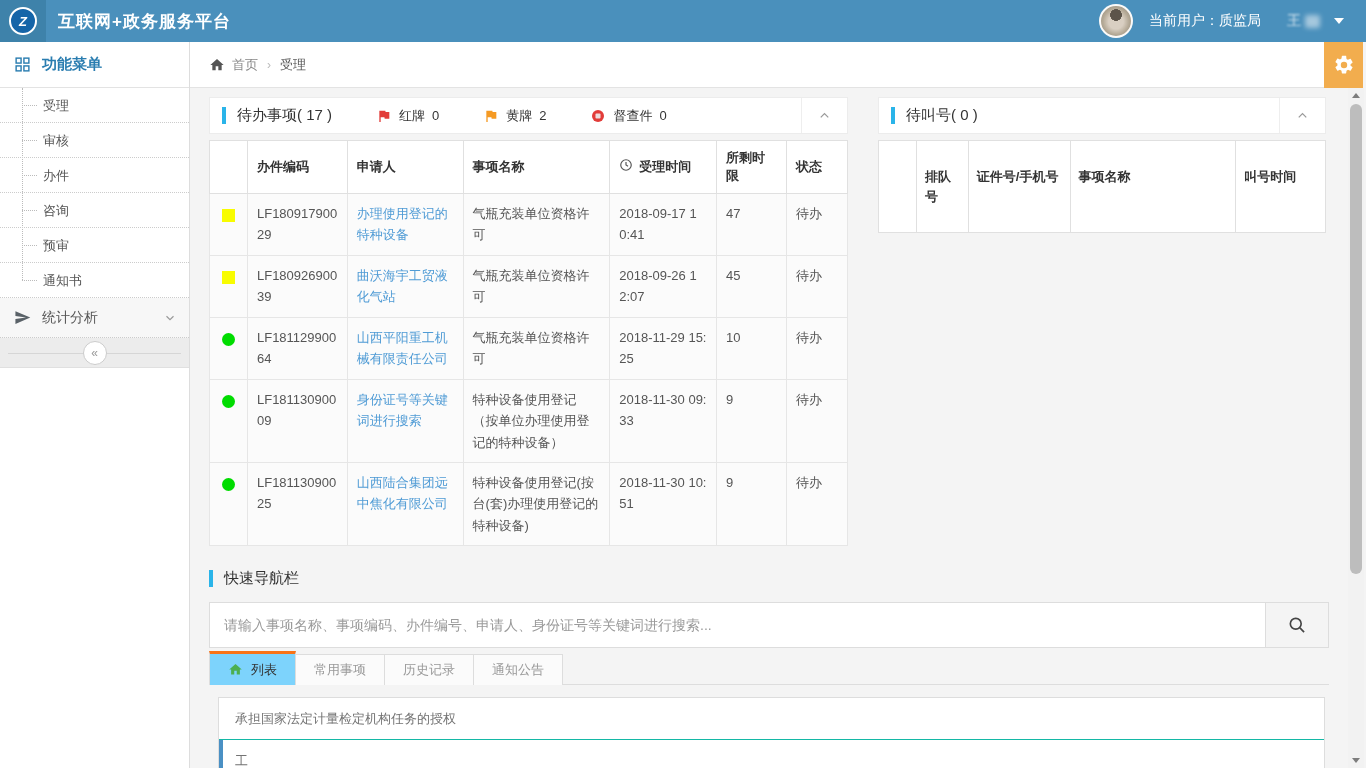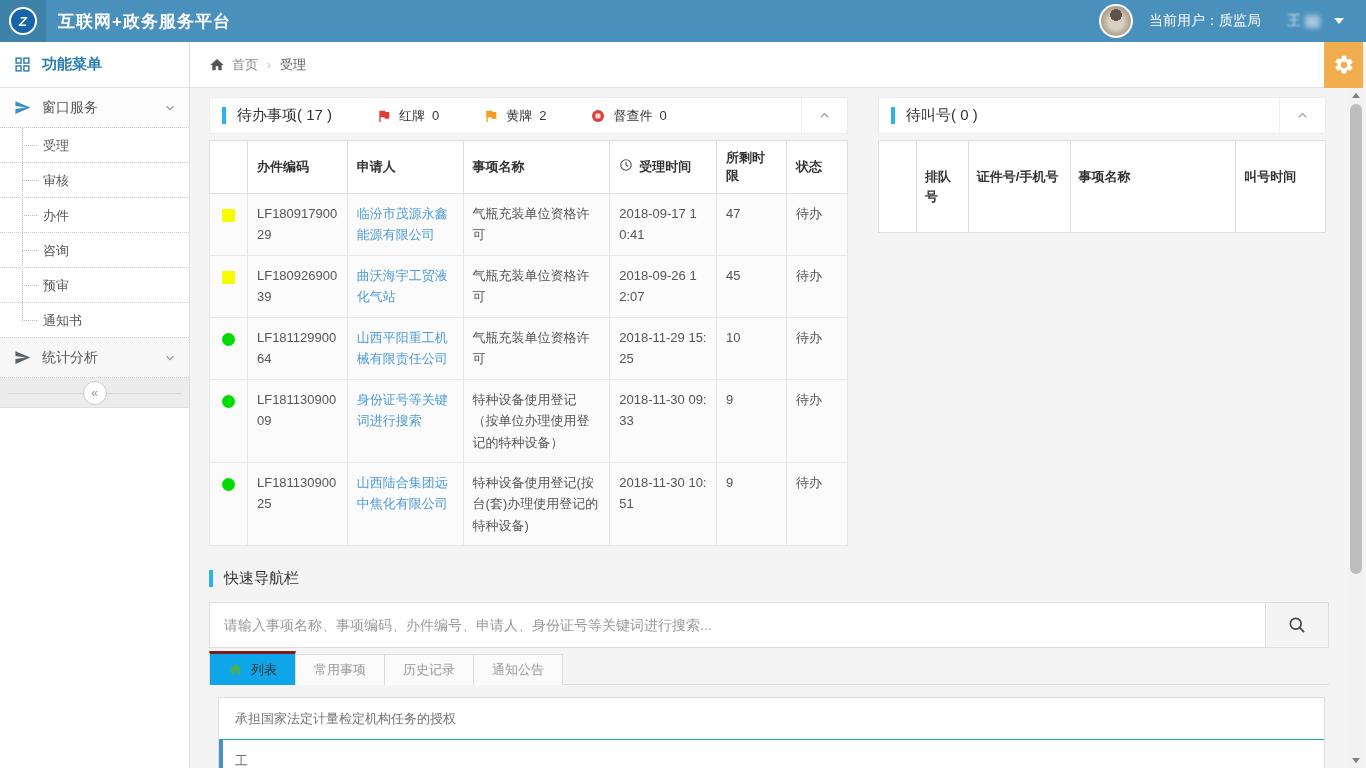--- a/index.html
+++ b/index.html
@@ -111,21 +111,21 @@
     padding:0 14px; font-size:14px; color:#333; outline:none;
     font-family:"Liberation Sans","DejaVu Sans",sans-serif; }
   .search-input::placeholder { color:#9a9a9a; }
   .search-btn { width:64px; height:46px; background:#f4f4f4; border:1px solid #ddd; cursor:pointer;
     display:flex; align-items:center; justify-content:center; }
 
   .tabs-row { margin-top:6px; width:1120px; height:31px; display:flex; border-bottom:1px solid #ddd; }
   .tab { height:31px; display:flex; align-items:center; padding:0 18px; font-size:13px; color:#999;
     background:#fbfbfb; border:1px solid #ddd; border-left:none; border-bottom:none; cursor:pointer; }
   .tab.first { border-left:1px solid #ddd; }
-  .tab.active { background:#0ea5e9; color:#333; border-top:3px solid #7f1d1d; height:34px;
+  .tab.active { background:#7dd3fc; color:#333; border-top:3px solid #f97316; height:34px;
     margin-top:-3px; position:relative; z-index:2; }
   .tab.active .tab-ico { margin-right:8px; }
 
   .quick-list { margin:12px 0 0 9px; width:1107px; background:#fff; border:1px solid #ddd;
     border-bottom:none; }
   .q-item { height:42px; line-height:41px; padding-left:16px; font-size:13px; color:#737373;
     border-bottom:1px solid #14b8a6; cursor:pointer; background:#fff; }
   .q-item.accent { border-left:4px solid #4a90c4; padding-left:12px; }
   svg { display:block; }
 </style>
@@ -154,29 +154,20 @@
       <g fill="none" stroke="#2a7db0" stroke-width="2">
         <rect x="3" y="3" width="7" height="7"></rect>
           <rect x="14" y="3" width="7" height="7"></rect>
         <rect x="3" y="14" width="7" height="7"></rect>
           <rect x="14" y="14" width="7" height="7"></rect>
       </g>
     </svg>
     <span class="txt">功能菜单</span>
   </div>
 
-  <div class="group-row">
-    <svg width="17" height="17" viewBox="0 0 24 24">
-      <path d="M2.01 21L23 12 2.01 3 2 10l15 2-15 2z" fill="#3a8fc7"></path>
-    </svg>
-    <span class="g-label">窗口服务</span>
-    <svg class="chev" width="14" height="14" viewBox="0 0 24 24">
-      <polyline points="6 9 12 15 18 9" fill="none" stroke="#999" stroke-width="2"></polyline>
-    </svg>
-  </div>
 
   <div class="submenu" id="submenu">
       <div class="sub-item">受理</div>
       <div class="sub-item">审核</div>
       <div class="sub-item">办件</div>
       <div class="sub-item">咨询</div>
       <div class="sub-item">预审</div>
       <div class="sub-item">通知书</div>
     </div>
 
@@ -287,21 +278,21 @@
                 </span>
               </th>
               <th>所剩时限</th>
               <th>状态</th>
             </tr>
           </thead>
           <tbody>
             <tr>
               <td class="ind-cell"><span class="sq"></span></td>
               <td>LF18091790029</td>
-              <td><a class="applicant">临汾市茂源永鑫能源有限公司</a></td>
+              <td><a class="applicant">办理使用登记的特种设备</a></td>
               <td>气瓶充装单位资格许可</td>
               <td>2018-09-17 10:41</td>
               <td class="center">47</td>
               <td>待办</td>
             </tr>
             <tr>
               <td class="ind-cell"><span class="sq"></span></td>
               <td>LF18092690039</td>
               <td><a class="applicant">曲沃海宇工贸液化气站</a></td>
               <td>气瓶充装单位资格许可</td>

